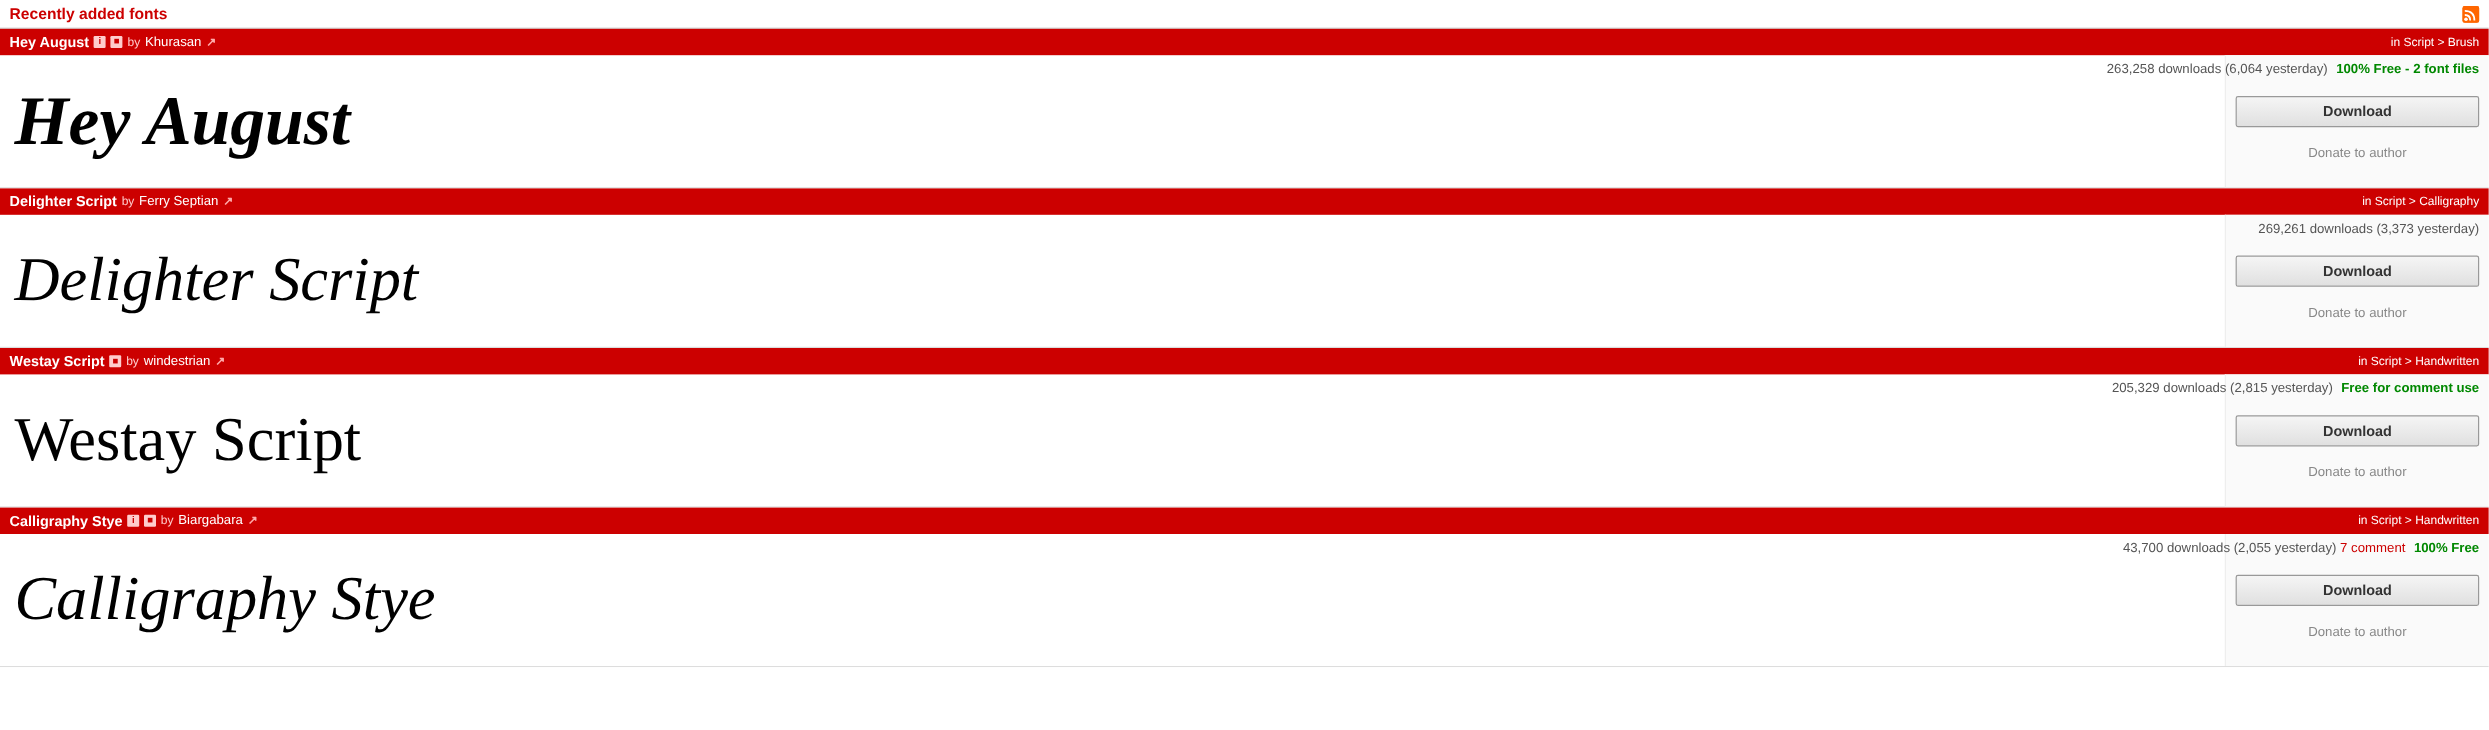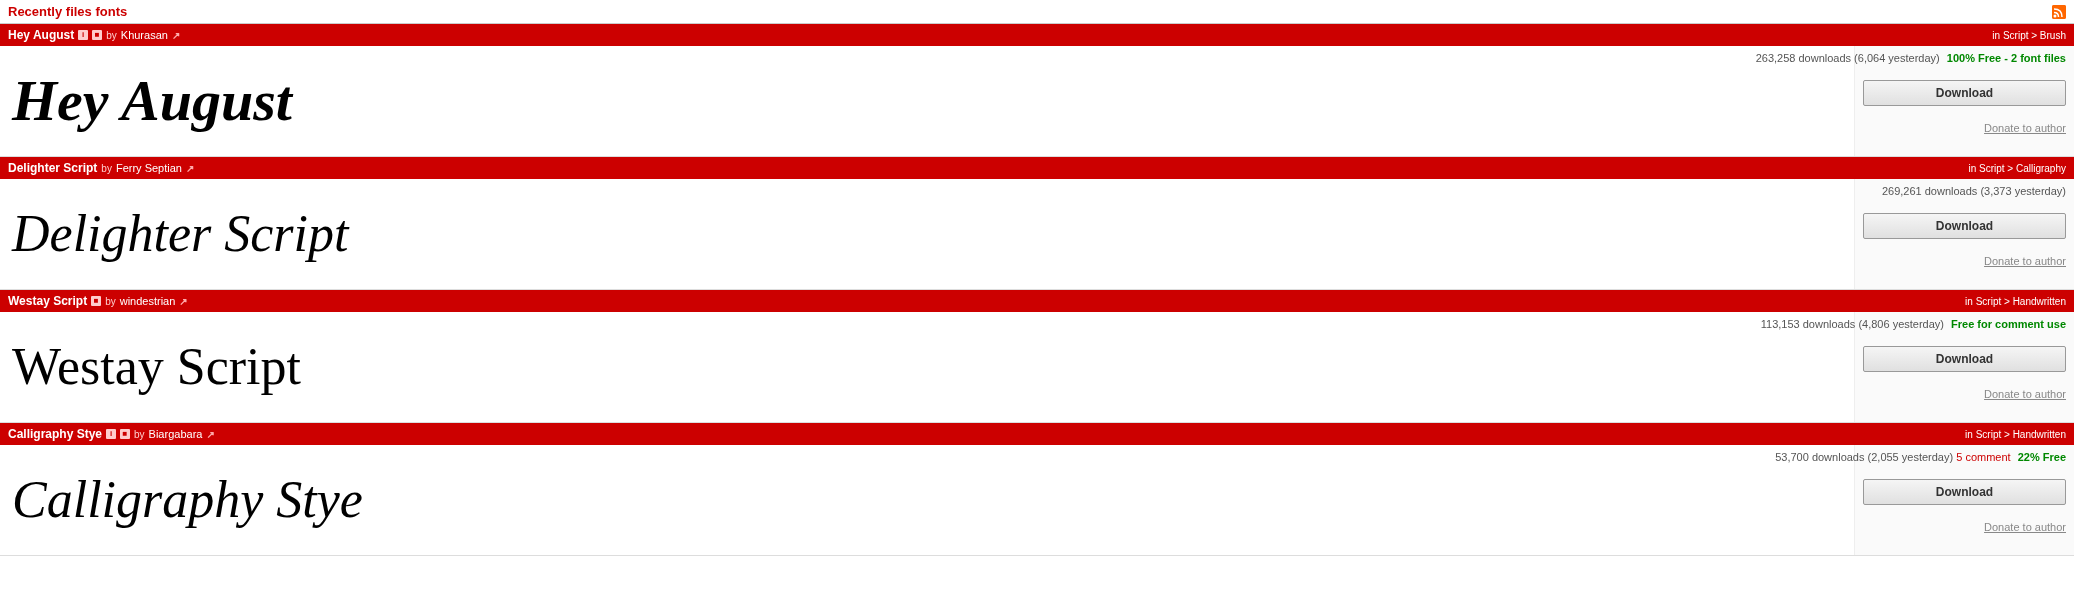--- a/index.html
+++ b/index.html
@@ -138,23 +138,22 @@
       border-radius: 2px;
       color: #333;
       width: 100%;
     }
     .donate-btn {
       background: transparent;
       border: none;
       color: #888;
       font-size: 11px;
       cursor: pointer;
-      text-decoration: underline;
       width: 100%;
-      text-align: right;
+      text-align: center;
     }
 
     
     .hey-august-preview {
       font-family: 'Brush Script MT', 'Comic Sans MS', cursive;
       font-size: 58px;
       font-weight: bold;
       font-style: italic;
     }
     .delighter-script-preview {
@@ -169,21 +168,21 @@
     .calligraphy-stye-preview {
       font-family: 'Brush Script MT', 'Comic Sans MS', cursive;
       font-size: 52px;
       font-style: italic;
     }
   </style>
 </head>
 <body>
 
 <div class="page-header">
-  <span class="page-header-title">Recently files fonts</span>
+  <span class="page-header-title">Recently added fonts</span>
   <span class="rss-icon">
 <svg width="14" height="14" viewBox="0 0 14 14" xmlns="http://www.w3.org/2000/svg">
   <rect width="14" height="14" rx="2" fill="#f60"></rect>
   <circle cx="3" cy="11" r="1.5" fill="white"></circle>
   <path d="M2 7.5 Q6.5 7.5 6.5 12" stroke="white" stroke-width="1.5" fill="none"></path>
   <path d="M2 4 Q10 4 10 12" stroke="white" stroke-width="1.5" fill="none"></path>
 </svg>
     </span>
 </div>
 
@@ -248,21 +247,21 @@
         <span class="external-icon">↗</span>
       </div>
       <div class="font-bar-right">in Script &gt; Handwritten</div>
     </div>
     <div class="font-content">
       <div class="font-preview-area">
         <div class="font-preview-text westay-script-preview">Westay Script</div>
       </div>
       <div class="font-meta-area">
         <div class="font-downloads-info">
-          <span>113,153 downloads (4,806 yesterday)</span>
+          <span>205,329 downloads (2,815 yesterday)</span>
       <span class="free-label">Free for comment use</span>
         </div>
         <button class="download-btn">Download</button>
         <button class="donate-btn">Donate to author</button>
       </div>
     </div>
   </div>
     <div class="font-entry">
     <div class="font-bar">
       <div class="font-bar-left">
@@ -274,22 +273,22 @@
         <span class="external-icon">↗</span>
       </div>
       <div class="font-bar-right">in Script &gt; Handwritten</div>
     </div>
     <div class="font-content">
       <div class="font-preview-area">
         <div class="font-preview-text calligraphy-stye-preview">Calligraphy Stye</div>
       </div>
       <div class="font-meta-area">
         <div class="font-downloads-info">
-          <span>53,700 downloads (2,055 yesterday)</span>
-      <a href="#" class="comment-link">5 comment</a>
-      <span class="free-label">22% Free</span>
+          <span>43,700 downloads (2,055 yesterday)</span>
+      <a href="#" class="comment-link">7 comment</a>
+      <span class="free-label">100% Free</span>
         </div>
         <button class="download-btn">Download</button>
         <button class="donate-btn">Donate to author</button>
       </div>
     </div>
   </div>
   </div>
 
 </body></html>

